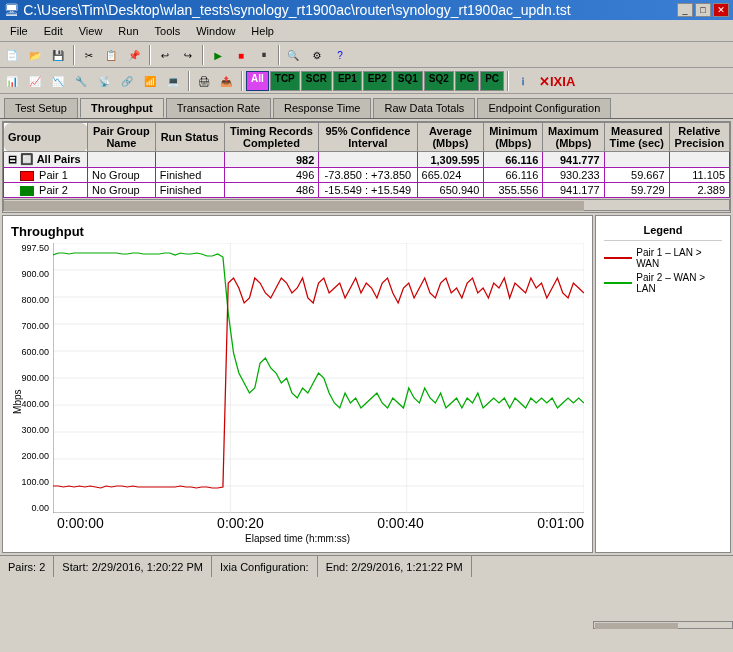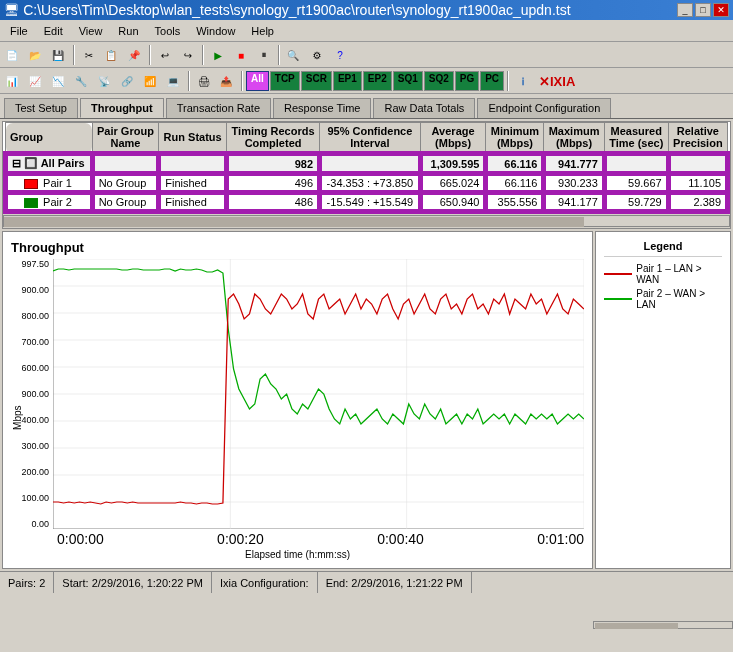--- a/index.html
+++ b/index.html
@@ -24,21 +24,21 @@
     
     
     .tabs { display: flex; background: #d4d0c8; padding: 4px 4px 0; border-bottom: 1px solid #666; }
     .tab { padding: 3px 10px; font-size: 11px; border: 1px solid #888; border-bottom: none; background: #c0bdb5; cursor: pointer; margin-right: 2px; }
     .tab.active { background: #d4d0c8; border-bottom: 1px solid #d4d0c8; font-weight: bold; }
     
     
     .table-container { background: white; border: 1px solid #888; margin: 2px; overflow-x: auto; }
     table { width: 100%; border-collapse: collapse; font-size: 11px; }
     th { background: #d4d0c8; border: 1px solid #888; padding: 2px 4px; text-align: center; font-weight: bold; white-space: nowrap; vertical-align: middle; }
-    td { border: 5px solid #a21caf; padding: 1px 4px; white-space: nowrap; }
+    td { border: 1px solid #a21caf; padding: 1px 4px; white-space: nowrap; }
     .th-group { text-align: left; border-radius: 7px; }
     .row-all { font-weight: bold; background: #f0f0f0; }
     .row-pair { background: white; }
     
     
     .chart-area { display: flex; flex: 1; margin: 2px; gap: 2px; }
     .chart-main { flex: 1; background: white; border: 1px solid #888; padding: 8px; position: relative; }
     .chart-title { font-size: 13px; font-weight: bold; margin-bottom: 4px; }
     .chart-legend { width: 136px; background: white; border: 1px solid #888; padding: 8px; }
     .legend-title { font-weight: bold; text-align: center; margin-bottom: 6px; border-bottom: 1px solid #ccc; padding-bottom: 4px; }
@@ -172,22 +172,22 @@
       </tr>
 
       <tr class="row-pair">
         <td style="padding-left:16px;">
           <span class="row-icon icon-pair1"></span>
           <span>Pair 1</span>
         </td>
         <td>No Group</td>
         <td>Finished</td>
         <td style="text-align:right;">496</td>
-        <td style="text-align:center;">-34.353 : +73.850</td>
-        <td style="text-align:right;">665.024</td>
+        <td style="text-align:center;">-73.850 : +73.850</td>
+        <td style="text-align:left;">665.024</td>
         <td style="text-align:right;">66.116</td>
         <td style="text-align:right;">930.233</td>
         <td style="text-align:right;">59.667</td>
         <td style="text-align:right;">11.105</td>
       </tr>
 
       <tr class="row-pair">
         <td style="padding-left:16px;">
           <span class="row-icon icon-pair2"></span>
           <span>Pair 2</span>

